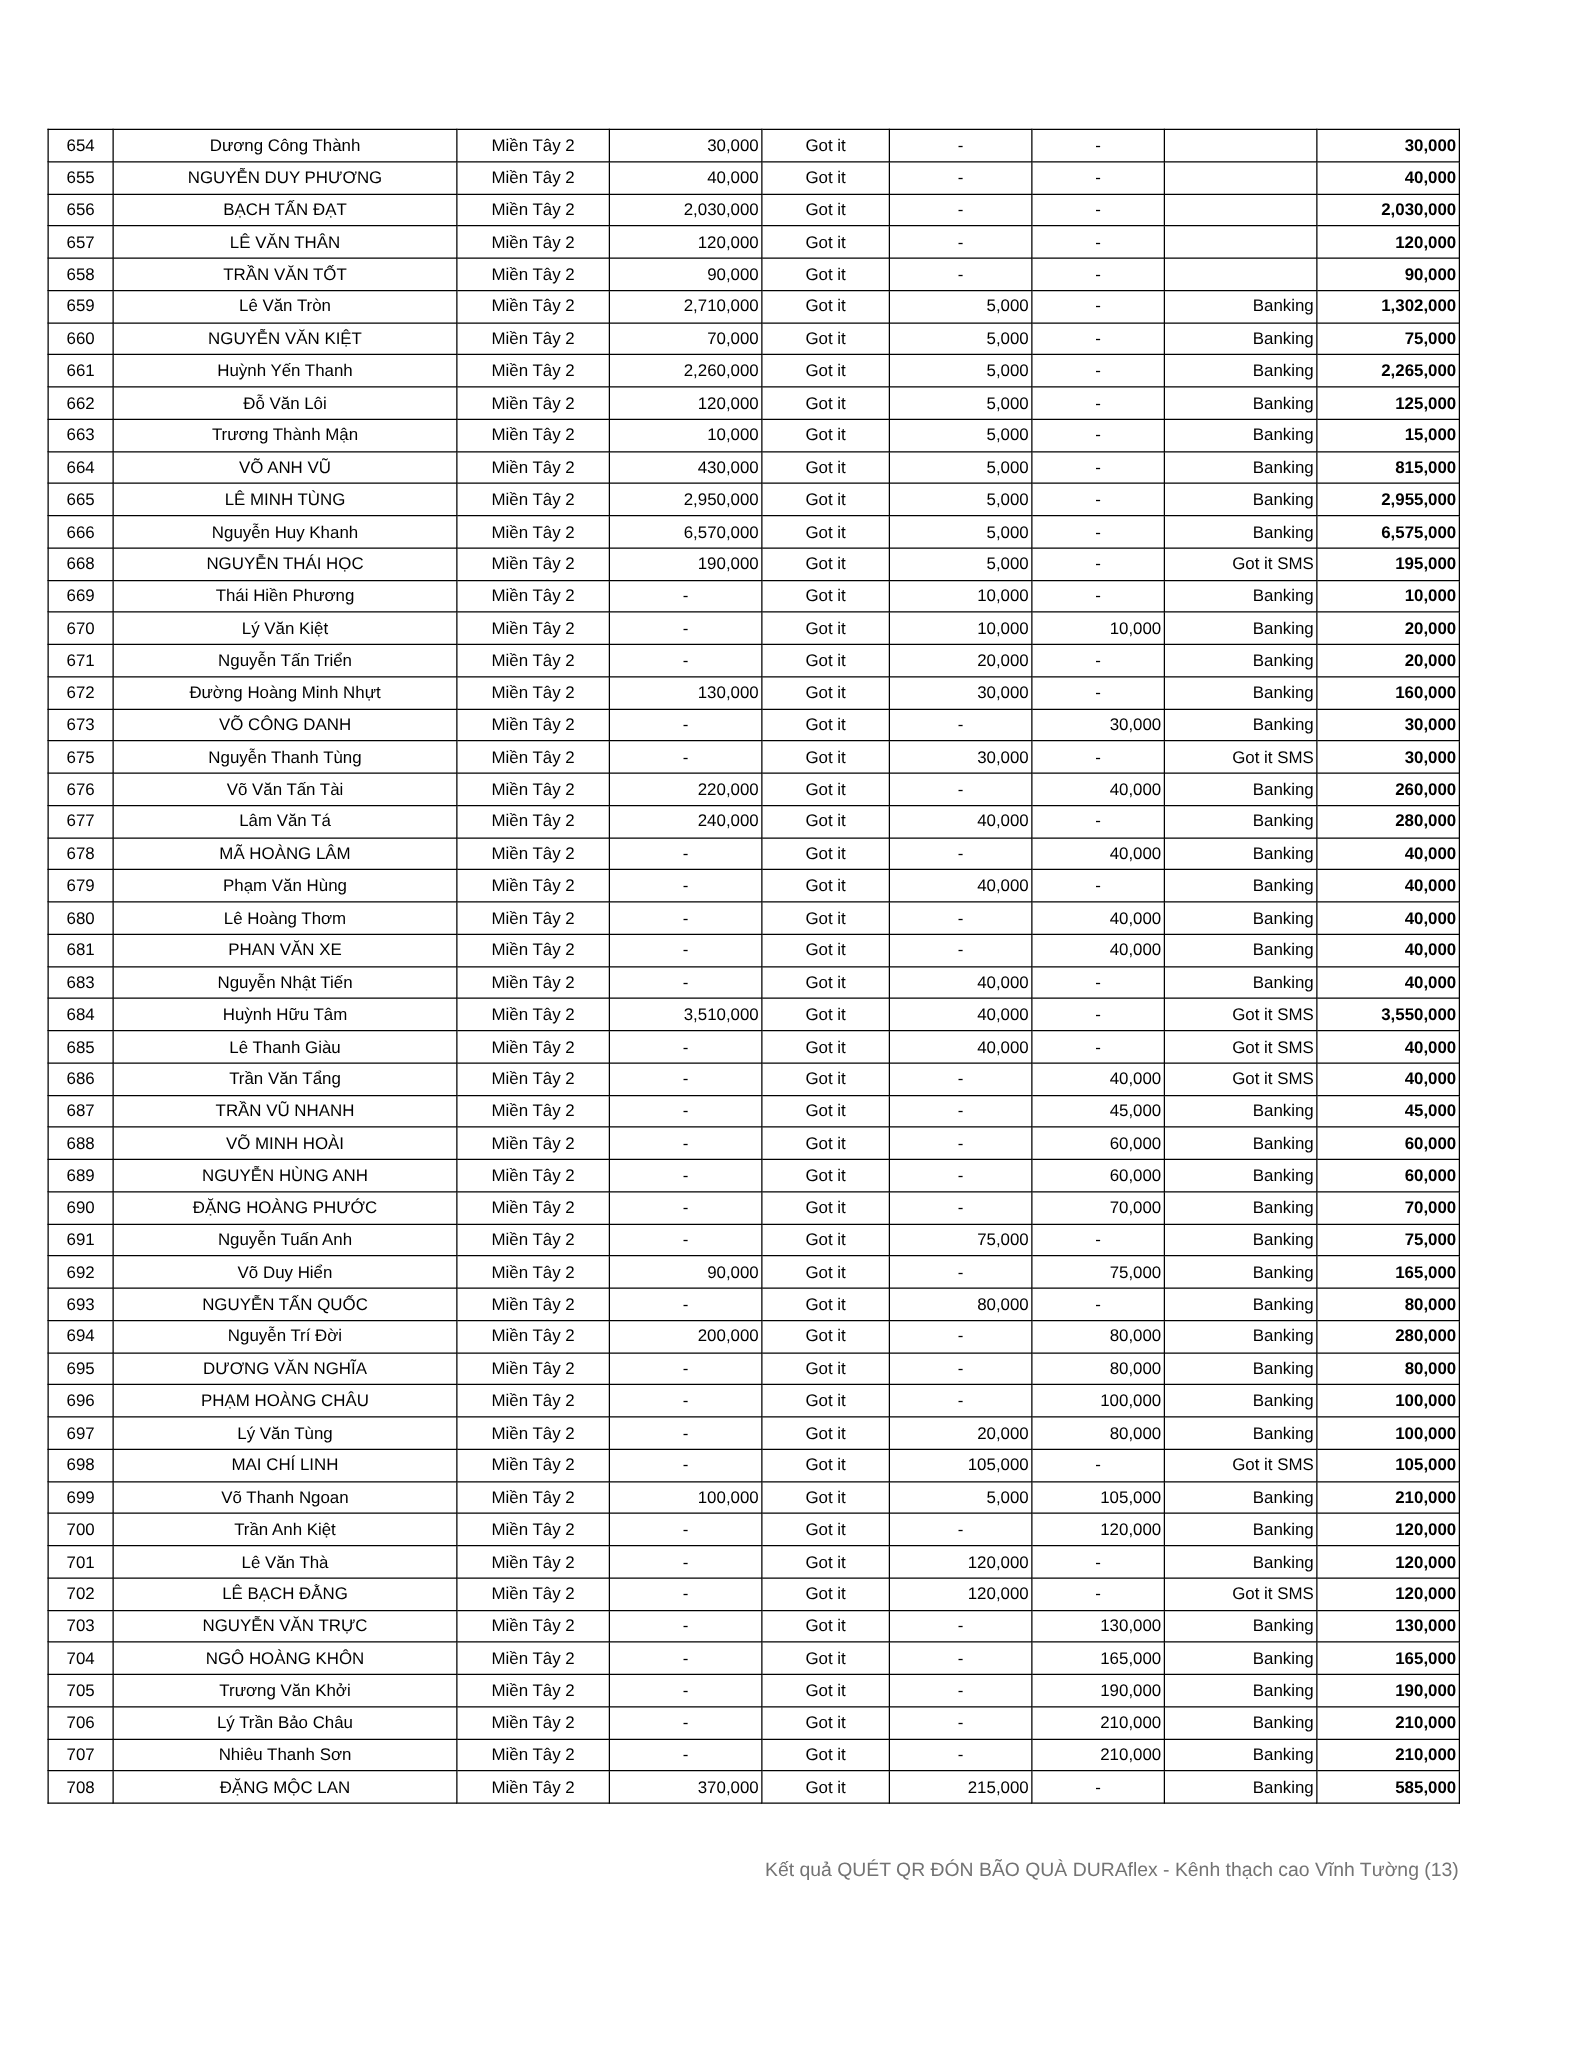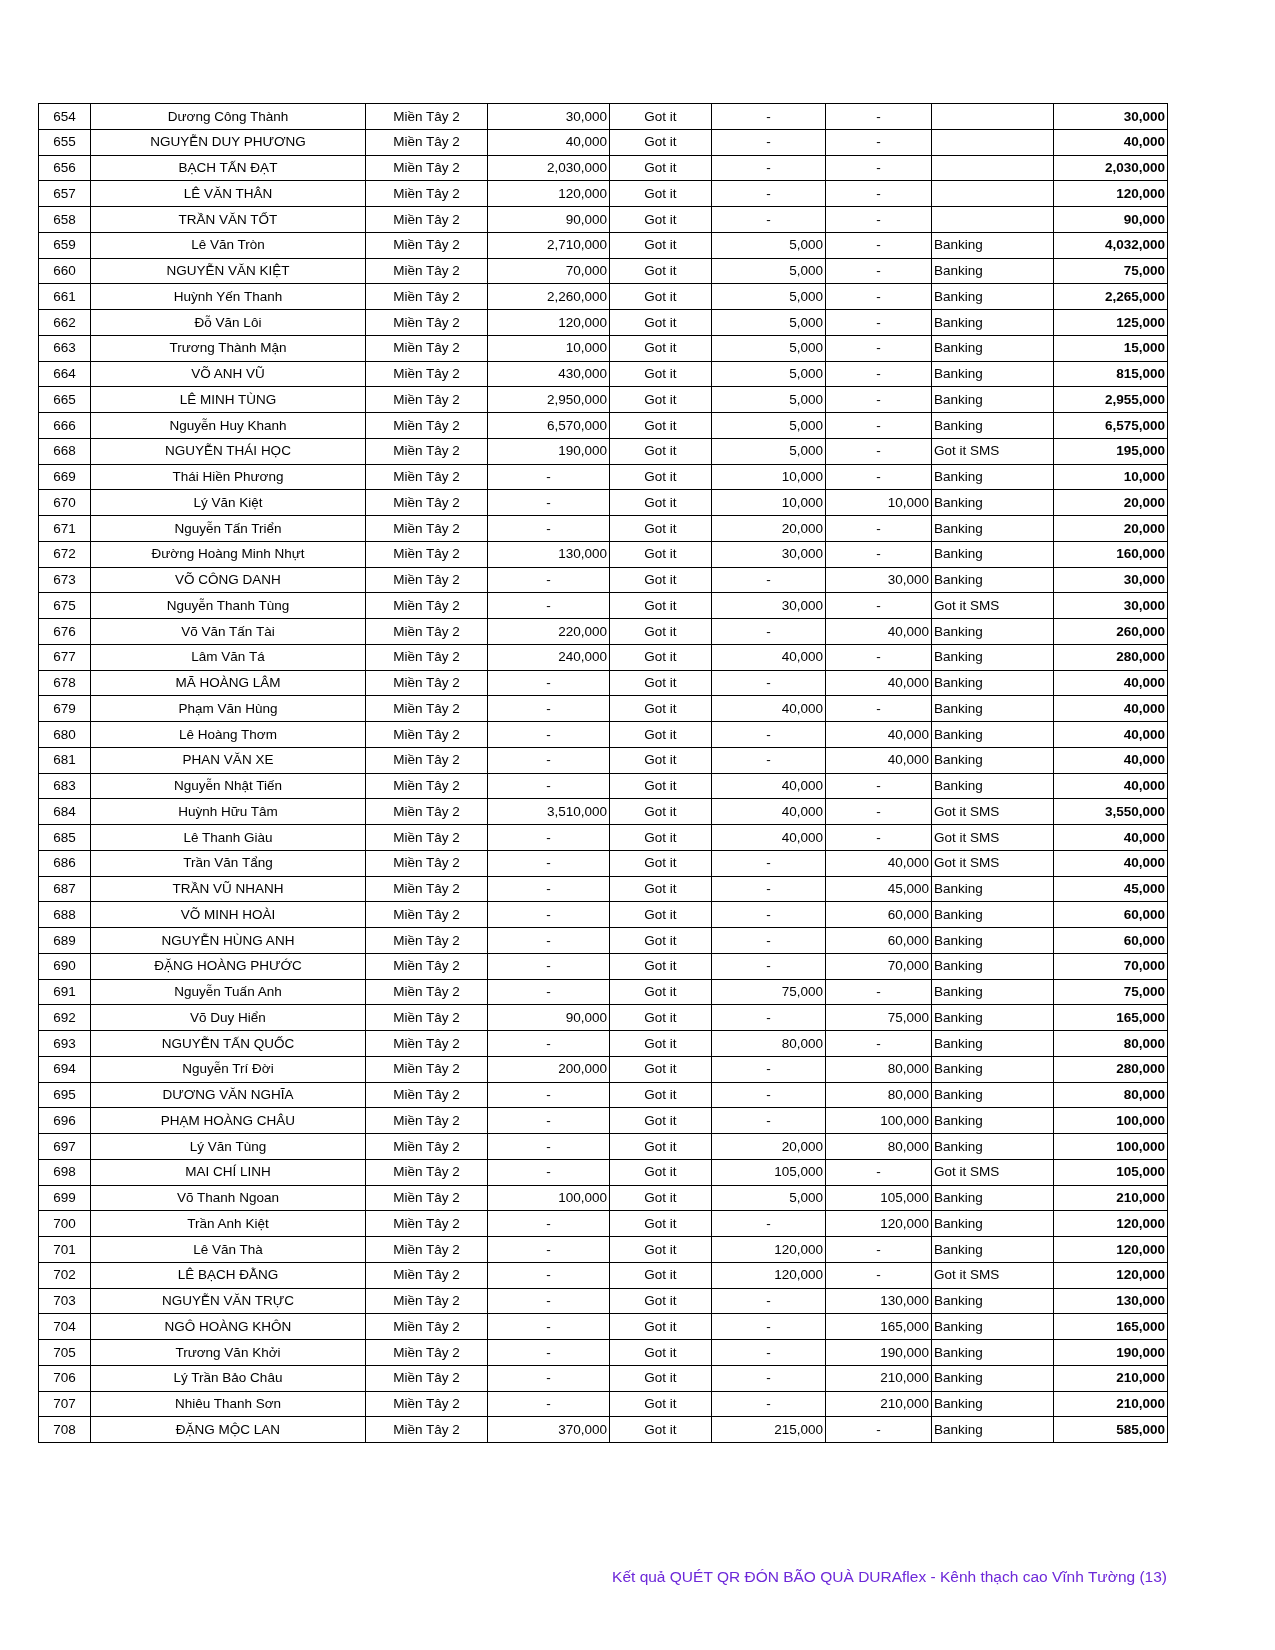--- a/index.html
+++ b/index.html
@@ -10,26 +10,26 @@
     border-collapse:collapse; table-layout:fixed;
   }
   table.results-table td {
     border:1.5px solid #000;
     font-size:13.5px; line-height:1;
     padding:0 2px; overflow:hidden; white-space:nowrap;
     vertical-align:middle;
   }
   td.al-center { text-align:center; }
   td.al-right  { text-align:right; padding-right:7px; }
-  td.al-left   { text-align:left; padding-left:7px; }
+  td.al-left   { text-align:right; padding-left:7px; }
   td.dash      { text-align:center; padding-right:2px; }
   td.total-cell { font-weight:bold; }
   .footer {
-    position:absolute; top:1568px; right:108px;
-    font-size:15.5px; color:#6d28d9; white-space:nowrap;
+    position:absolute; top:1488px; right:108px;
+    font-size:15.5px; color:#737373; white-space:nowrap;
   }
 </style>
 </head>
 <body>
 
 <div class="page">
   <table class="results-table">
     <colgroup>
       <col style="width:52px">
         <col style="width:275px">
@@ -99,21 +99,21 @@
         </tr>
         <tr>
           <td class="al-center">659</td>
           <td class="al-center">Lê Văn Tròn</td>
           <td class="al-center">Miền Tây 2</td>
           <td class="al-right">2,710,000</td>
           <td class="al-center">Got it</td>
           <td class="al-right">5,000</td>
           <td class="al-right dash">-</td>
           <td class="al-left">Banking</td>
-          <td class="al-right total-cell">4,032,000</td>
+          <td class="al-right total-cell">1,302,000</td>
         </tr>
         <tr>
           <td class="al-center">660</td>
           <td class="al-center">NGUYỄN VĂN KIỆT</td>
           <td class="al-center">Miền Tây 2</td>
           <td class="al-right">70,000</td>
           <td class="al-center">Got it</td>
           <td class="al-right">5,000</td>
           <td class="al-right dash">-</td>
           <td class="al-left">Banking</td>

